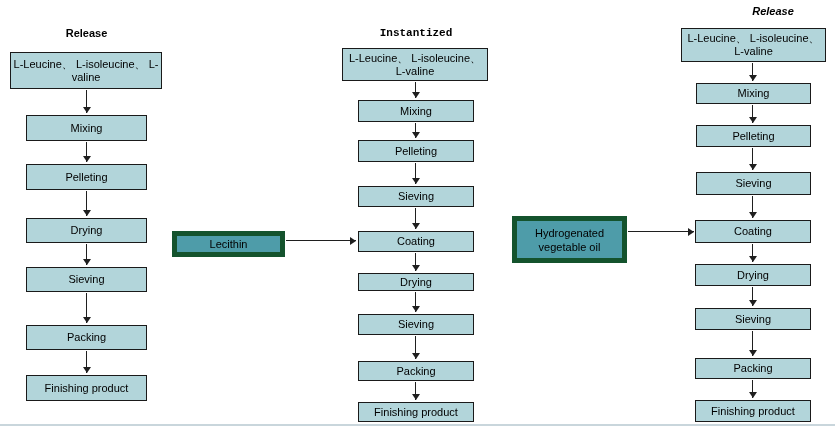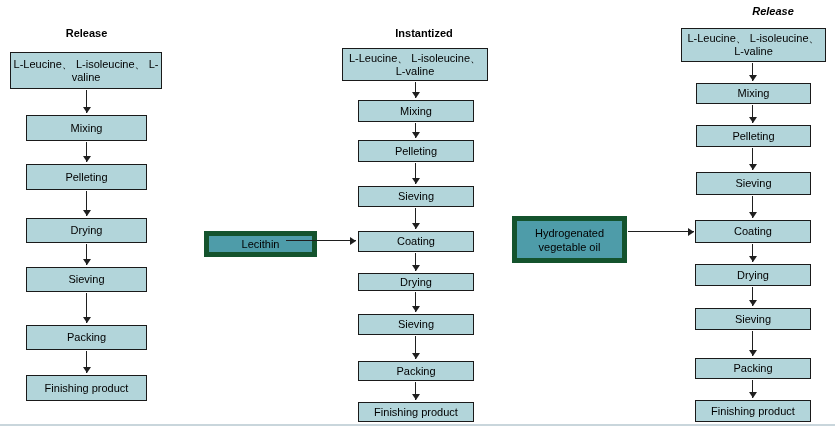--- a/index.html
+++ b/index.html
@@ -59,25 +59,25 @@
 
     <div class="step" style="left:26px;top:267px;width:121px;height:25px;">Sieving</div>
     <div class="varrow" style="left:86px;top:293px;height:30px;"></div>
 
     <div class="step" style="left:26px;top:325px;width:121px;height:25px;">Packing</div>
     <div class="varrow" style="left:86px;top:351px;height:22px;"></div>
 
     <div class="step" style="left:26px;top:375px;width:121px;height:26px;">Finishing product</div>
   </div>
 
-  <div class="input-box" style="left:172px;top:231px;width:113px;height:26px;margin-left:32px;">Lecithin</div>
+  <div class="input-box" style="left:172px;top:231px;width:113px;height:26px;">Lecithin</div>
   <div class="harrow" style="left:286px;top:240px;width:70px;"></div>
 
   <div>
-    <div class="col-title" style="left:366px;top:27px;width:116px;">Instantized</div>
+    <div class="col-title" style="left:358px;top:27px;width:116px;font-family:Liberation Mono, monospace;">Instantized</div>
 
     <div class="step" style="left:342px;top:48px;width:146px;height:33px;">L-Leucine、 L-isoleucine、 L-valine</div>
     <div class="varrow" style="left:415px;top:82px;height:16px;"></div>
 
     <div class="step" style="left:358px;top:100px;width:116px;height:22px;">Mixing</div>
     <div class="varrow" style="left:415px;top:123px;height:15px;"></div>
 
     <div class="step" style="left:358px;top:140px;width:116px;height:22px;">Pelleting</div>
     <div class="varrow" style="left:415px;top:163px;height:21px;"></div>
 

